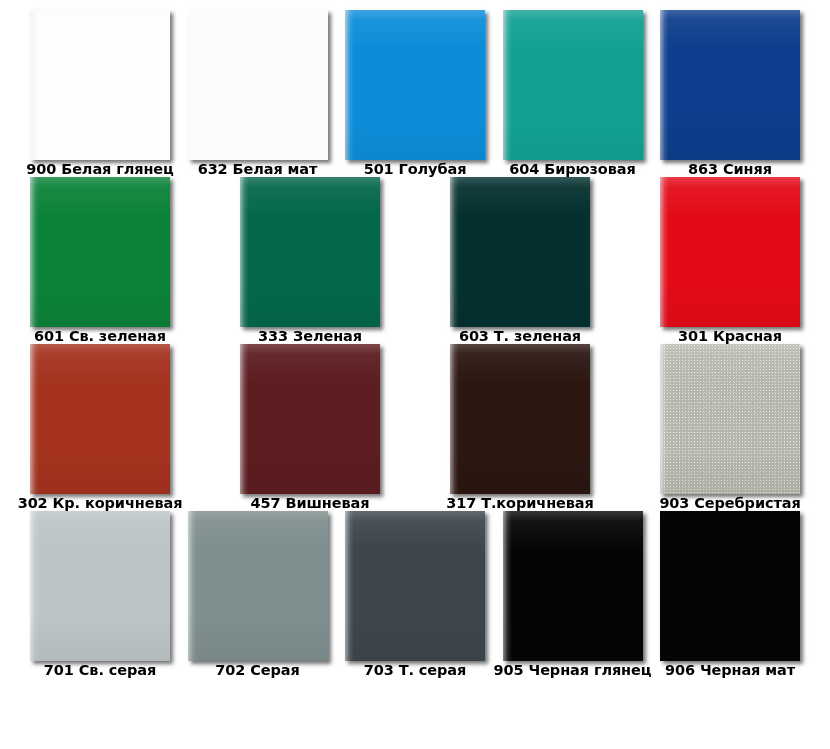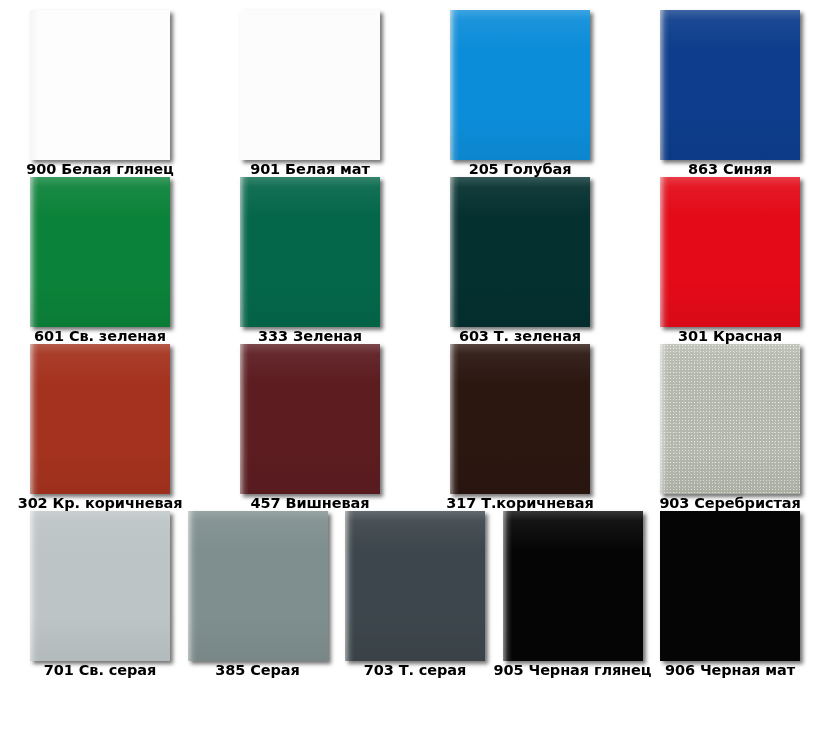--- a/index.html
+++ b/index.html
@@ -115,25 +115,29 @@
 <body style="background: rgb(255, 255, 255);">
 
 <div id="palette">
     <div class="row">
       <div class="cell">
         <div class="swatch is-white" style="background: rgb(253, 253, 253);"></div>
         <div class="label">900 Белая глянец</div>
       </div>
       <div class="cell">
         <div class="swatch is-white is-matte" style="background: rgb(252, 252, 252);"></div>
-        <div class="label">901 Белая мат</div>
+        <div class="label">632 Белая мат</div>
       </div>
       <div class="cell">
         <div class="swatch" style="background: rgb(12, 141, 217);"></div>
-        <div class="label">205 Голубая</div>
+        <div class="label">501 Голубая</div>
+      </div>
+      <div class="cell">
+        <div class="swatch" style="background: rgb(17, 161, 147);"></div>
+        <div class="label">604 Бирюзовая</div>
       </div>
       <div class="cell">
         <div class="swatch" style="background: rgb(13, 61, 140);"></div>
         <div class="label">863 Синяя</div>
       </div>
     </div>
     <div class="row">
       <div class="cell">
         <div class="swatch" style="background: rgb(11, 130, 57);"></div>
         <div class="label">601 Св. зеленая</div>
@@ -171,21 +175,21 @@
         <div class="label">903 Серебристая</div>
       </div>
     </div>
     <div class="row">
       <div class="cell">
         <div class="swatch" style="background: rgb(188, 196, 198);"></div>
         <div class="label">701 Св. серая</div>
       </div>
       <div class="cell">
         <div class="swatch" style="background: rgb(127, 142, 142);"></div>
-        <div class="label">385 Серая</div>
+        <div class="label">702 Серая</div>
       </div>
       <div class="cell">
         <div class="swatch" style="background: rgb(61, 70, 76);"></div>
         <div class="label">703 Т. серая</div>
       </div>
       <div class="cell">
         <div class="swatch" style="background: rgb(5, 5, 5);"></div>
         <div class="label">905 Черная глянец</div>
       </div>
       <div class="cell">

